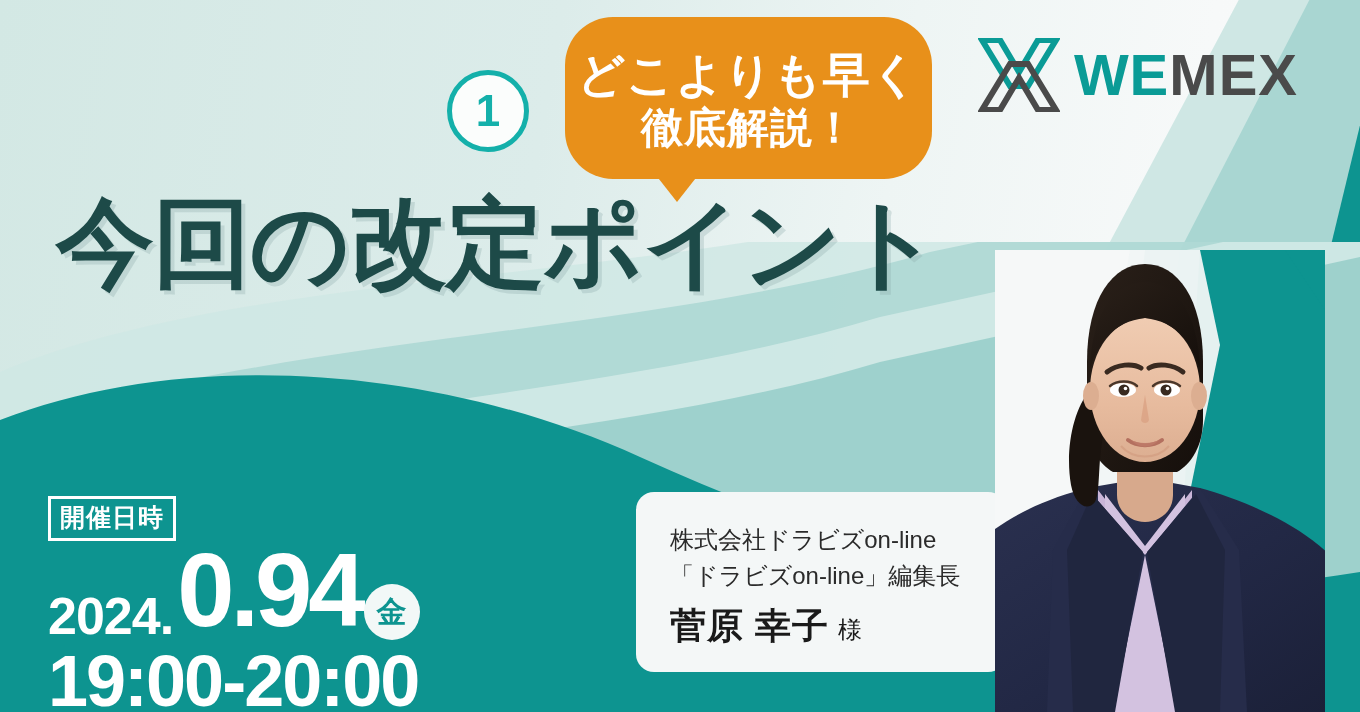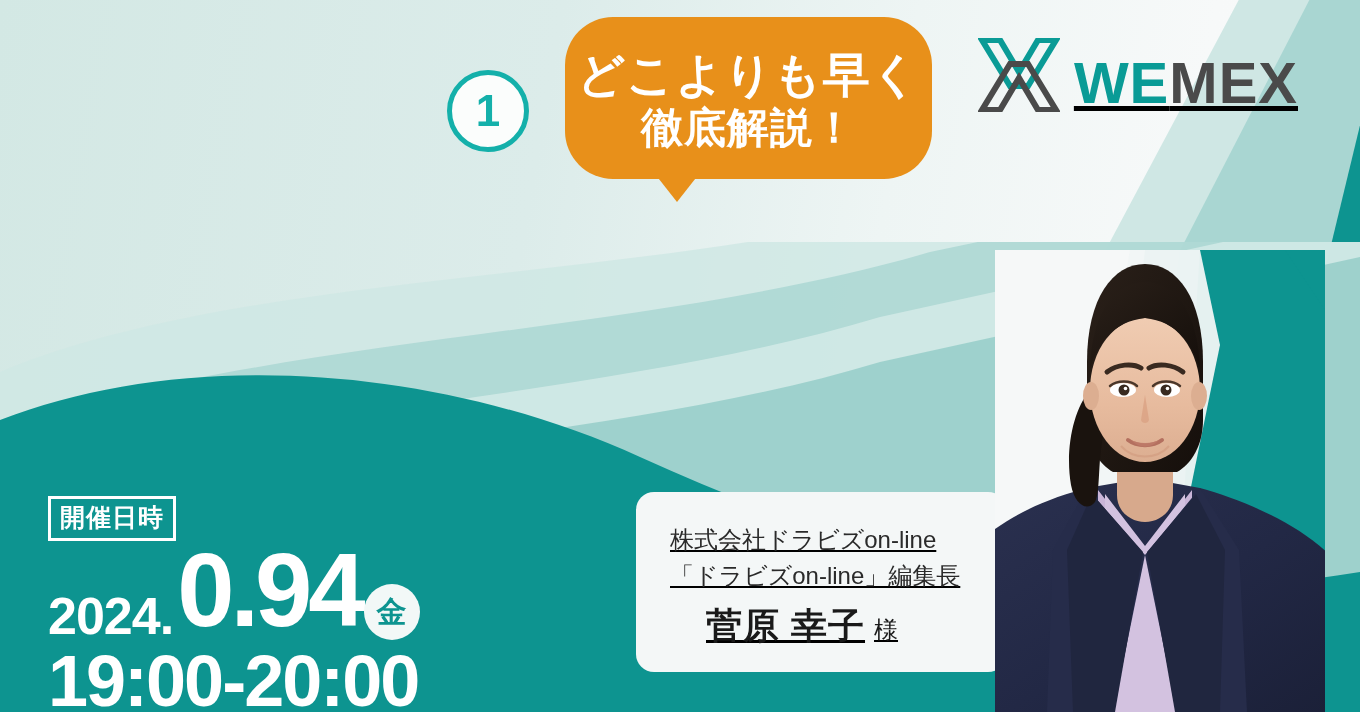--- a/index.html
+++ b/index.html
@@ -93,23 +93,22 @@
     width:0; height:0;
     border-left:22px solid transparent;
     border-right:22px solid transparent;
     border-top:28px solid #e8901a;
   }
 
   
   #wemex-logo {
     position:absolute;
     right:62px; top:38px;
-    display:flex; align-items:flex-end;
+    display:flex; align-items:center;
     gap:14px;
-    text-decoration:underline;
   }
   #wemex-mark { width:82px; height:74px; }
   #wemex-word {
     font-size:58px;
     font-weight:bold;
     letter-spacing:1px;
     line-height:1;
   }
   #wemex-word .we { color:#0a9b96; }
   #wemex-word .mex { color:#4a4a4a; }
@@ -193,39 +192,37 @@
   
   #speaker-card {
     position:absolute;
     left:636px; top:492px;
     width:370px;
     min-height:180px;
     background:#f4f7f7;
     border-radius:18px;
     padding:30px 26px 26px 34px;
     z-index:6;
-    text-decoration:underline;
   }
   #speaker-card .sp-company {
     color:#2a2a2a;
     font-size:24px;
     line-height:1.5;
     white-space:nowrap;
   }
   #speaker-card .sp-role {
     color:#2a2a2a;
     font-size:24px;
     line-height:1.5;
     white-space:nowrap;
   }
   #speaker-card .sp-name-row {
     margin-top:12px;
     display:flex;
     align-items:baseline;
-    margin-left:36px;
   }
   #speaker-card .sp-name {
     color:#1a1a1a;
     font-size:36px;
     font-weight:bold;
     line-height:1.1;
     letter-spacing:1px;
   }
   #speaker-card .sp-honorific {
     color:#1a1a1a;
@@ -282,20 +279,21 @@
         <path d="M4,2 L22,2 L41,34 L60,2 L78,2 L50,48 L41,48 L32,48 Z" fill="none" stroke="#0a9b96" stroke-width="6" stroke-linejoin="miter"></path>
         <path d="M4,72 L22,72 L41,40 L60,72 L78,72 L50,26 L41,26 L32,26 Z" fill="none" stroke="#4a4a4a" stroke-width="6" stroke-linejoin="miter"></path>
       </svg>
     </span>
     <span id="wemex-word">
       <span class="we">WE</span><span class="mex">MEX</span>
     </span>
   </div>
 
   <div id="headline">
+    <div class="hl-line">今回の改定ポイント</div>
   </div>
 
   <div id="datetime-block">
     <div id="date-label">開催日時</div>
     <div id="date-row">
       <span id="date-year">2024.</span>
       <span id="date-day">0.94</span>
       <span id="weekday-circle">金</span>
     </div>
     <div id="time-row">19:00-20:00</div>

